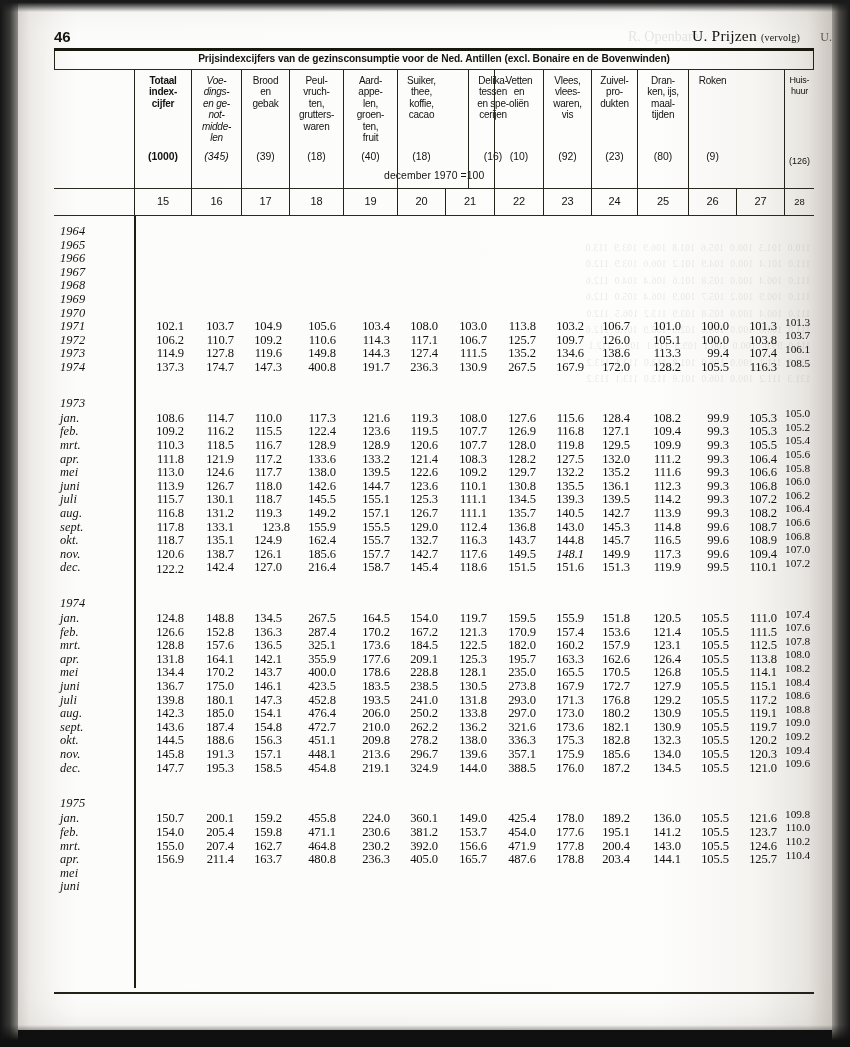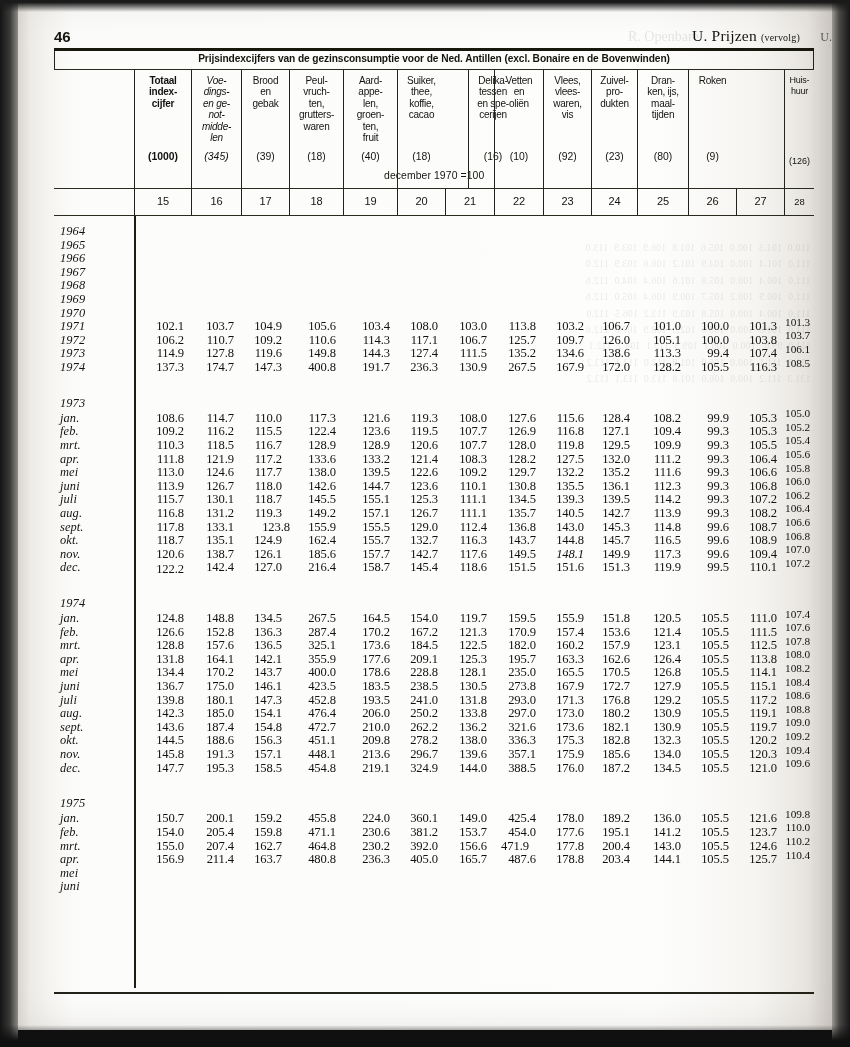--- a/index.html
+++ b/index.html
@@ -878,21 +878,21 @@
           <div class="cellnum" style="left: 682px; width: 41px; top: 608.9px;">123.7</div>
           <div class="cellnum sm" style="left: 730px; width: 26px; top: 605.4px;">110.0</div>
           <div class="stub" style="top: 622.5px;">mrt.</div>
           <div class="cellnum" style="left: 80px; width: 50px; top: 622.5px;">155.0</div>
           <div class="cellnum" style="left: 137px; width: 43px; top: 622.5px;">207.4</div>
           <div class="cellnum" style="left: 187px; width: 41px; top: 622.5px;">162.7</div>
           <div class="cellnum" style="left: 235px; width: 47px; top: 622.5px;">464.8</div>
           <div class="cellnum" style="left: 289px; width: 47px; top: 622.5px;">230.2</div>
           <div class="cellnum" style="left: 343px; width: 41px; top: 622.5px;">392.0</div>
           <div class="cellnum" style="left: 391px; width: 42px; top: 622.5px;">156.6</div>
-          <div class="cellnum" style="left: 440px; width: 42px; top: 622.5px; text-align: center;">471.9</div>
+          <div class="cellnum" style="left: 440px; width: 42px; top: 622.5px;">471.9</div>
           <div class="cellnum" style="left: 489px; width: 41px; top: 622.5px;">177.8</div>
           <div class="cellnum" style="left: 537px; width: 39px; top: 622.5px;">200.4</div>
           <div class="cellnum" style="left: 583px; width: 44px; top: 622.5px;">143.0</div>
           <div class="cellnum" style="left: 634px; width: 41px; top: 622.5px;">105.5</div>
           <div class="cellnum" style="left: 682px; width: 41px; top: 622.5px;">124.6</div>
           <div class="cellnum sm" style="left: 730px; width: 26px; top: 619px;">110.2</div>
           <div class="stub" style="top: 636.1px;">apr.</div>
           <div class="cellnum" style="left: 80px; width: 50px; top: 636.1px;">156.9</div>
           <div class="cellnum" style="left: 137px; width: 43px; top: 636.1px;">211.4</div>
           <div class="cellnum" style="left: 187px; width: 41px; top: 636.1px;">163.7</div>

